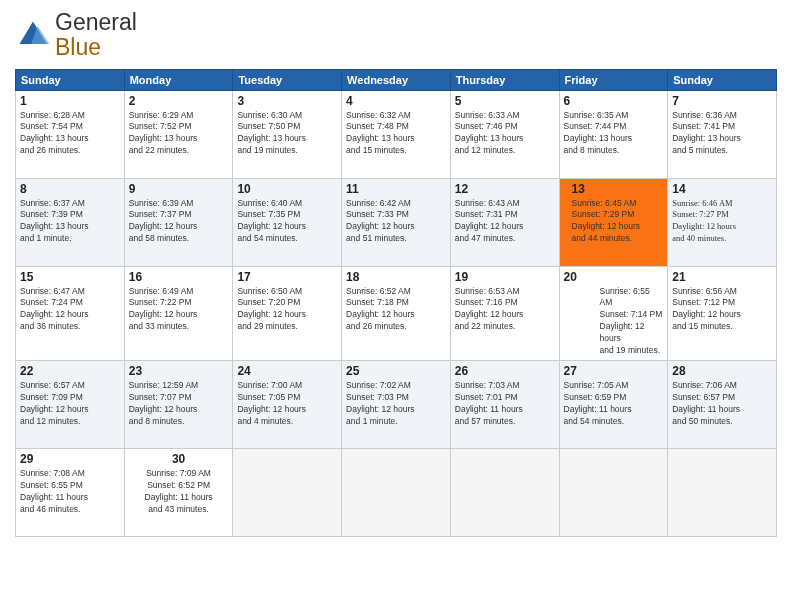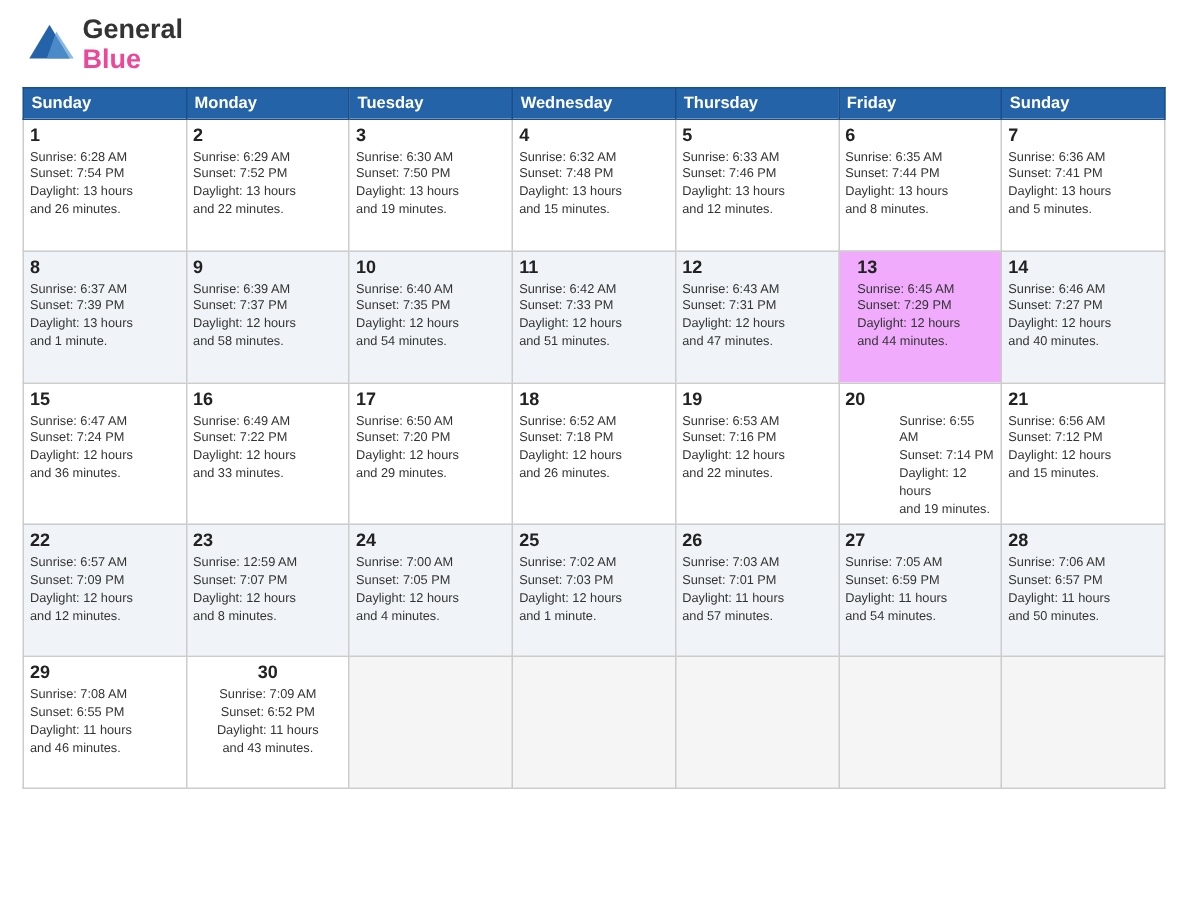--- a/index.html
+++ b/index.html
@@ -20,26 +20,26 @@
       justify-content: space-between;
       align-items: flex-start;
       margin-bottom: 8px;
     }
     .logo {
       display: flex;
       align-items: center;
       gap: 4px;
     }
     .logo-text {
-      font-size: 18px;
-      font-weight: bold;
+      font-size: 23px;
+      font-weight: normal;
       color: #333;
       line-height: 1.1;
     }
-    .logo-text .blue { color: #ec4899; }
+    .logo-text .blue { color: #a16207; }
     .logo-icon {
       width: 36px;
       height: 36px;
     }
     .title-block {
       text-align: right;
     }
     .month-title {
       font-size: 32px;
       color: #333;
@@ -203,30 +203,30 @@
 Daylight: 12 hours
 and 51 minutes.</div>
           </td>
           <td style="background-color: rgb(240, 244, 248);">
             <span class="day-num">12</span>
             <div class="day-info" style="white-space: pre-line;">Sunrise: 6:43 AM
 Sunset: 7:31 PM
 Daylight: 12 hours
 and 47 minutes.</div>
           </td>
-          <td style="background-color: #f0abfc; padding-left: 12px;">
+          <td style="background-color: #f97316; padding-left: 12px;">
             <span class="day-num">13</span>
             <div class="day-info" style="white-space: pre-line;">Sunrise: 6:45 AM
 Sunset: 7:29 PM
 Daylight: 12 hours
 and 44 minutes.</div>
           </td>
           <td style="background-color: rgb(240, 244, 248);">
             <span class="day-num">14</span>
-            <div class="day-info" style="white-space: pre-line;">Sunrise: 6:46 AM
+            <div class="day-info" style="white-space: pre-line; font-family: Liberation Serif, serif;">Sunrise: 6:46 AM
 Sunset: 7:27 PM
 Daylight: 12 hours
 and 40 minutes.</div>
           </td>
         </tr>
         <tr>
           <td style="background-color: rgb(255, 255, 255);">
             <span class="day-num">15</span>
             <div class="day-info" style="white-space: pre-line;">Sunrise: 6:47 AM
 Sunset: 7:24 PM

